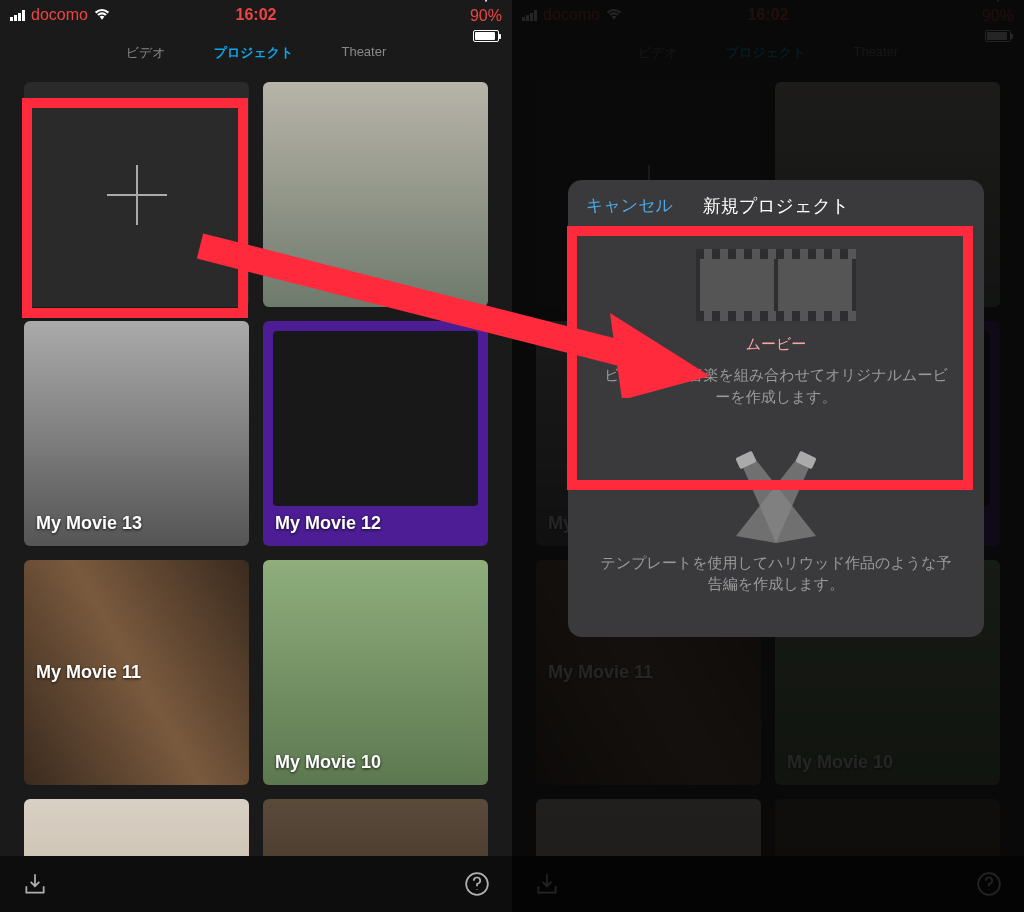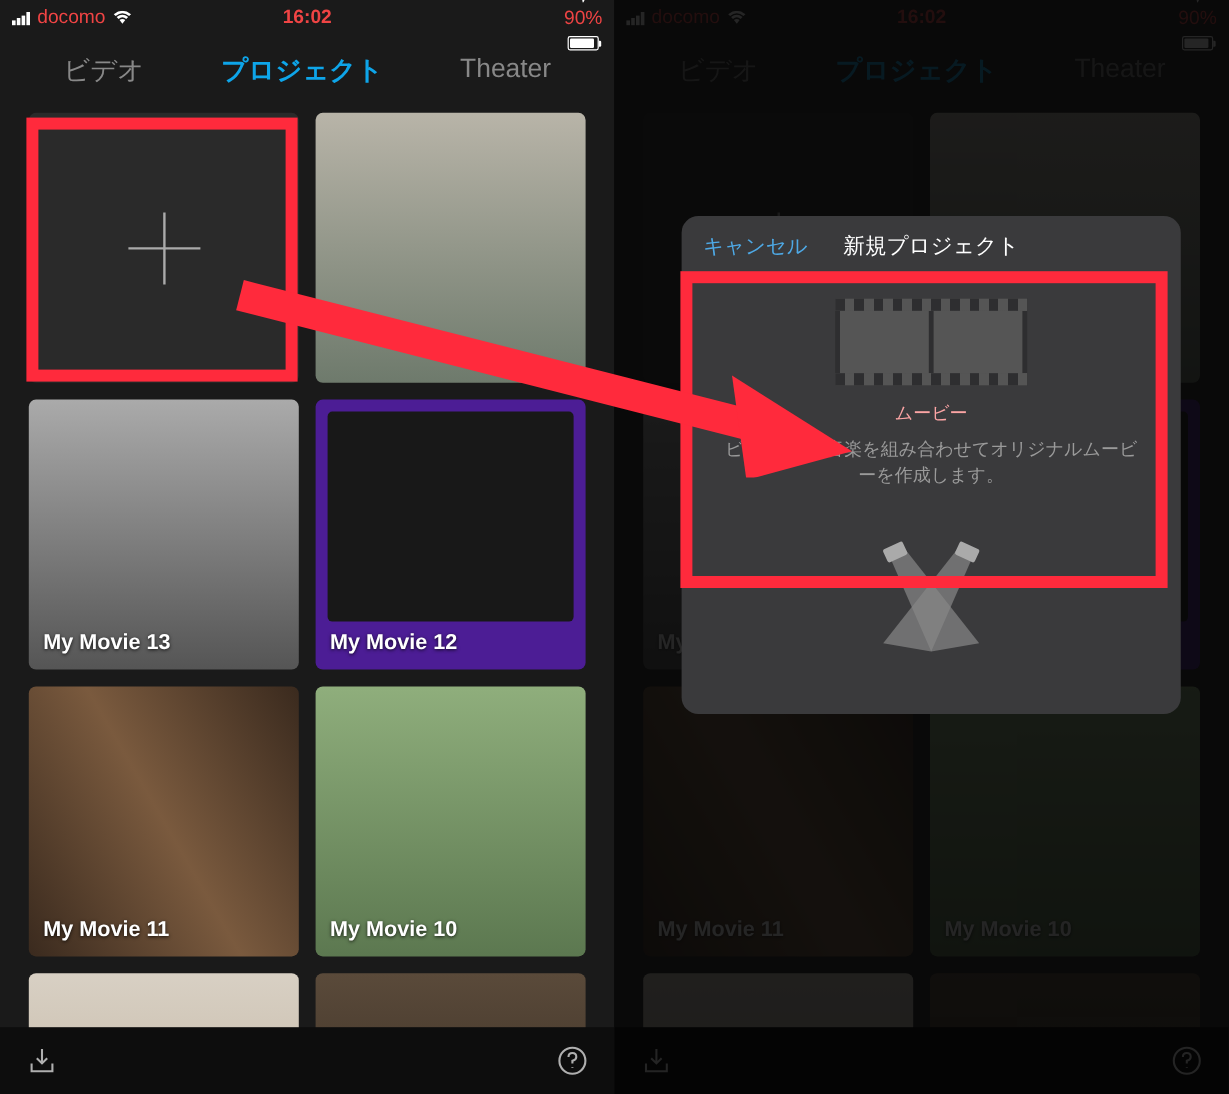--- a/index.html
+++ b/index.html
@@ -47,23 +47,23 @@
   .signal-bars span:nth-child(4){height:11px;}
   .wifi-icon { width:16px; height:12px; }
   .clock { position:absolute; left:50%; transform:translateX(-50%); font-weight:600;}
   .battery { width:26px; height:12px; border:1px solid #fff; border-radius:2px; position:relative;}
   .battery::after{content:"";position:absolute;right:-3px;top:3px;width:2px;height:5px;background:#fff;border-radius:0 1px 1px 0;}
   .battery-fill { position:absolute; left:1px; top:1px; bottom:1px; width:85%; background:#fff; border-radius:1px;}
 
   .tabs {
     display:flex;
     justify-content:center;
-    gap:64px;
+    gap:48px;
     padding: 14px 0 20px;
-    font-size: 22px;
+    font-size: 13px;
   }
   .tabs .tab { color:#888; }
   .tabs .tab.active { color:#0ea5e9; font-weight:600; }
 
   .grid {
     display:grid;
     grid-template-columns: 1fr 1fr;
     gap: 14px;
     padding: 0 24px;
   }
@@ -87,21 +87,21 @@
     font-weight:600;
     padding:12px;
     text-shadow:0 1px 3px rgba(0,0,0,0.8);
     position:relative;
     z-index:2;
   }
   .tile.thumb1 { background: linear-gradient(#b8b4a8,#6e7a6c);}
   .tile.thumb2 { background: linear-gradient(#aaa,#555);}
   .tile.thumb3 { background: #4c1d95; }
   .tile.thumb3::before{ content:""; position:absolute; inset:10px 10px 40px 10px; background:#181818; border-radius:4px;}
-  .tile.thumb4 { background: linear-gradient(60deg,#3a2a1e,#7a5a3e,#3a2a1e);}
+  .tile.thumb4 { background: linear-gradient(60deg,#3a2a1e,#7a5a3e,#3a2a1e); align-items: center;}
   .tile.thumb5 { background: linear-gradient(#8fae7c,#5c7850); text-align: center;}
   .tile.thumb6 { background: linear-gradient(#d8d0c4,#b8a890);}
   .tile.thumb7 { background: linear-gradient(#5a4a3a,#2a2018);}
 
   .plus-icon line { stroke:#aaa; stroke-width:2;}
 
   .red-box {
     position:absolute;
     border:10px solid #ff2a3c;
     z-index:50;
@@ -135,21 +135,21 @@
     z-index:20;
     left:56px; right:40px;
     top:180px;
     background:#3a3a3c;
     border-radius:14px;
     padding:0 0 24px;
     color:#fff;
   }
   .modal-header {
     display:flex;
-    align-items:flex-end;
+    align-items:center;
     padding:14px 18px 10px;
     position:relative;
   }
   .modal-cancel { color:#4ea9e6; font-size:17px;}
   .modal-title { position:absolute; left:50%; transform:translateX(-50%); font-size:18px; font-weight:400;}
   .option {
     text-align:center;
     padding:22px 30px 18px;
   }
   .option .opt-title { color:#fca5a5; font-size:15px; margin:14px 0 10px;}
@@ -327,20 +327,21 @@
       <div class="opt-title">ムービー</div>
       <div class="opt-desc">ビデオ/写真/音楽を組み合わせてオリジナルムービーを作成します。</div>
     </div>
     <div class="option">
       <svg class="spotlights" viewBox="0 0 110 100">
         <polygon points="20,15 32,8 95,88 55,95" fill="#888" opacity="0.7"></polygon>
         <polygon points="90,15 78,8 15,88 55,95" fill="#888" opacity="0.7"></polygon>
         <rect x="16" y="6" width="18" height="12" rx="2" fill="#aaa" transform="rotate(-25 25 12)"></rect>
         <rect x="76" y="6" width="18" height="12" rx="2" fill="#aaa" transform="rotate(25 85 12)"></rect>
       </svg>
+      <div class="opt-desc">テンプレートを使用してハリウッド作品のような予告編を作成します。</div>
     </div>
   </div>
 </div>
 
 <div class="red-box b1"></div>
 <div class="red-box b2"></div>
 <svg class="arrow" viewBox="0 0 520 170">
   <defs></defs>
   <line x1="10" y1="18" x2="450" y2="130" stroke="#ff2a3c" stroke-width="26"></line>
   <polygon points="520,148 420,85 432,172" fill="#ff2a3c"></polygon>

